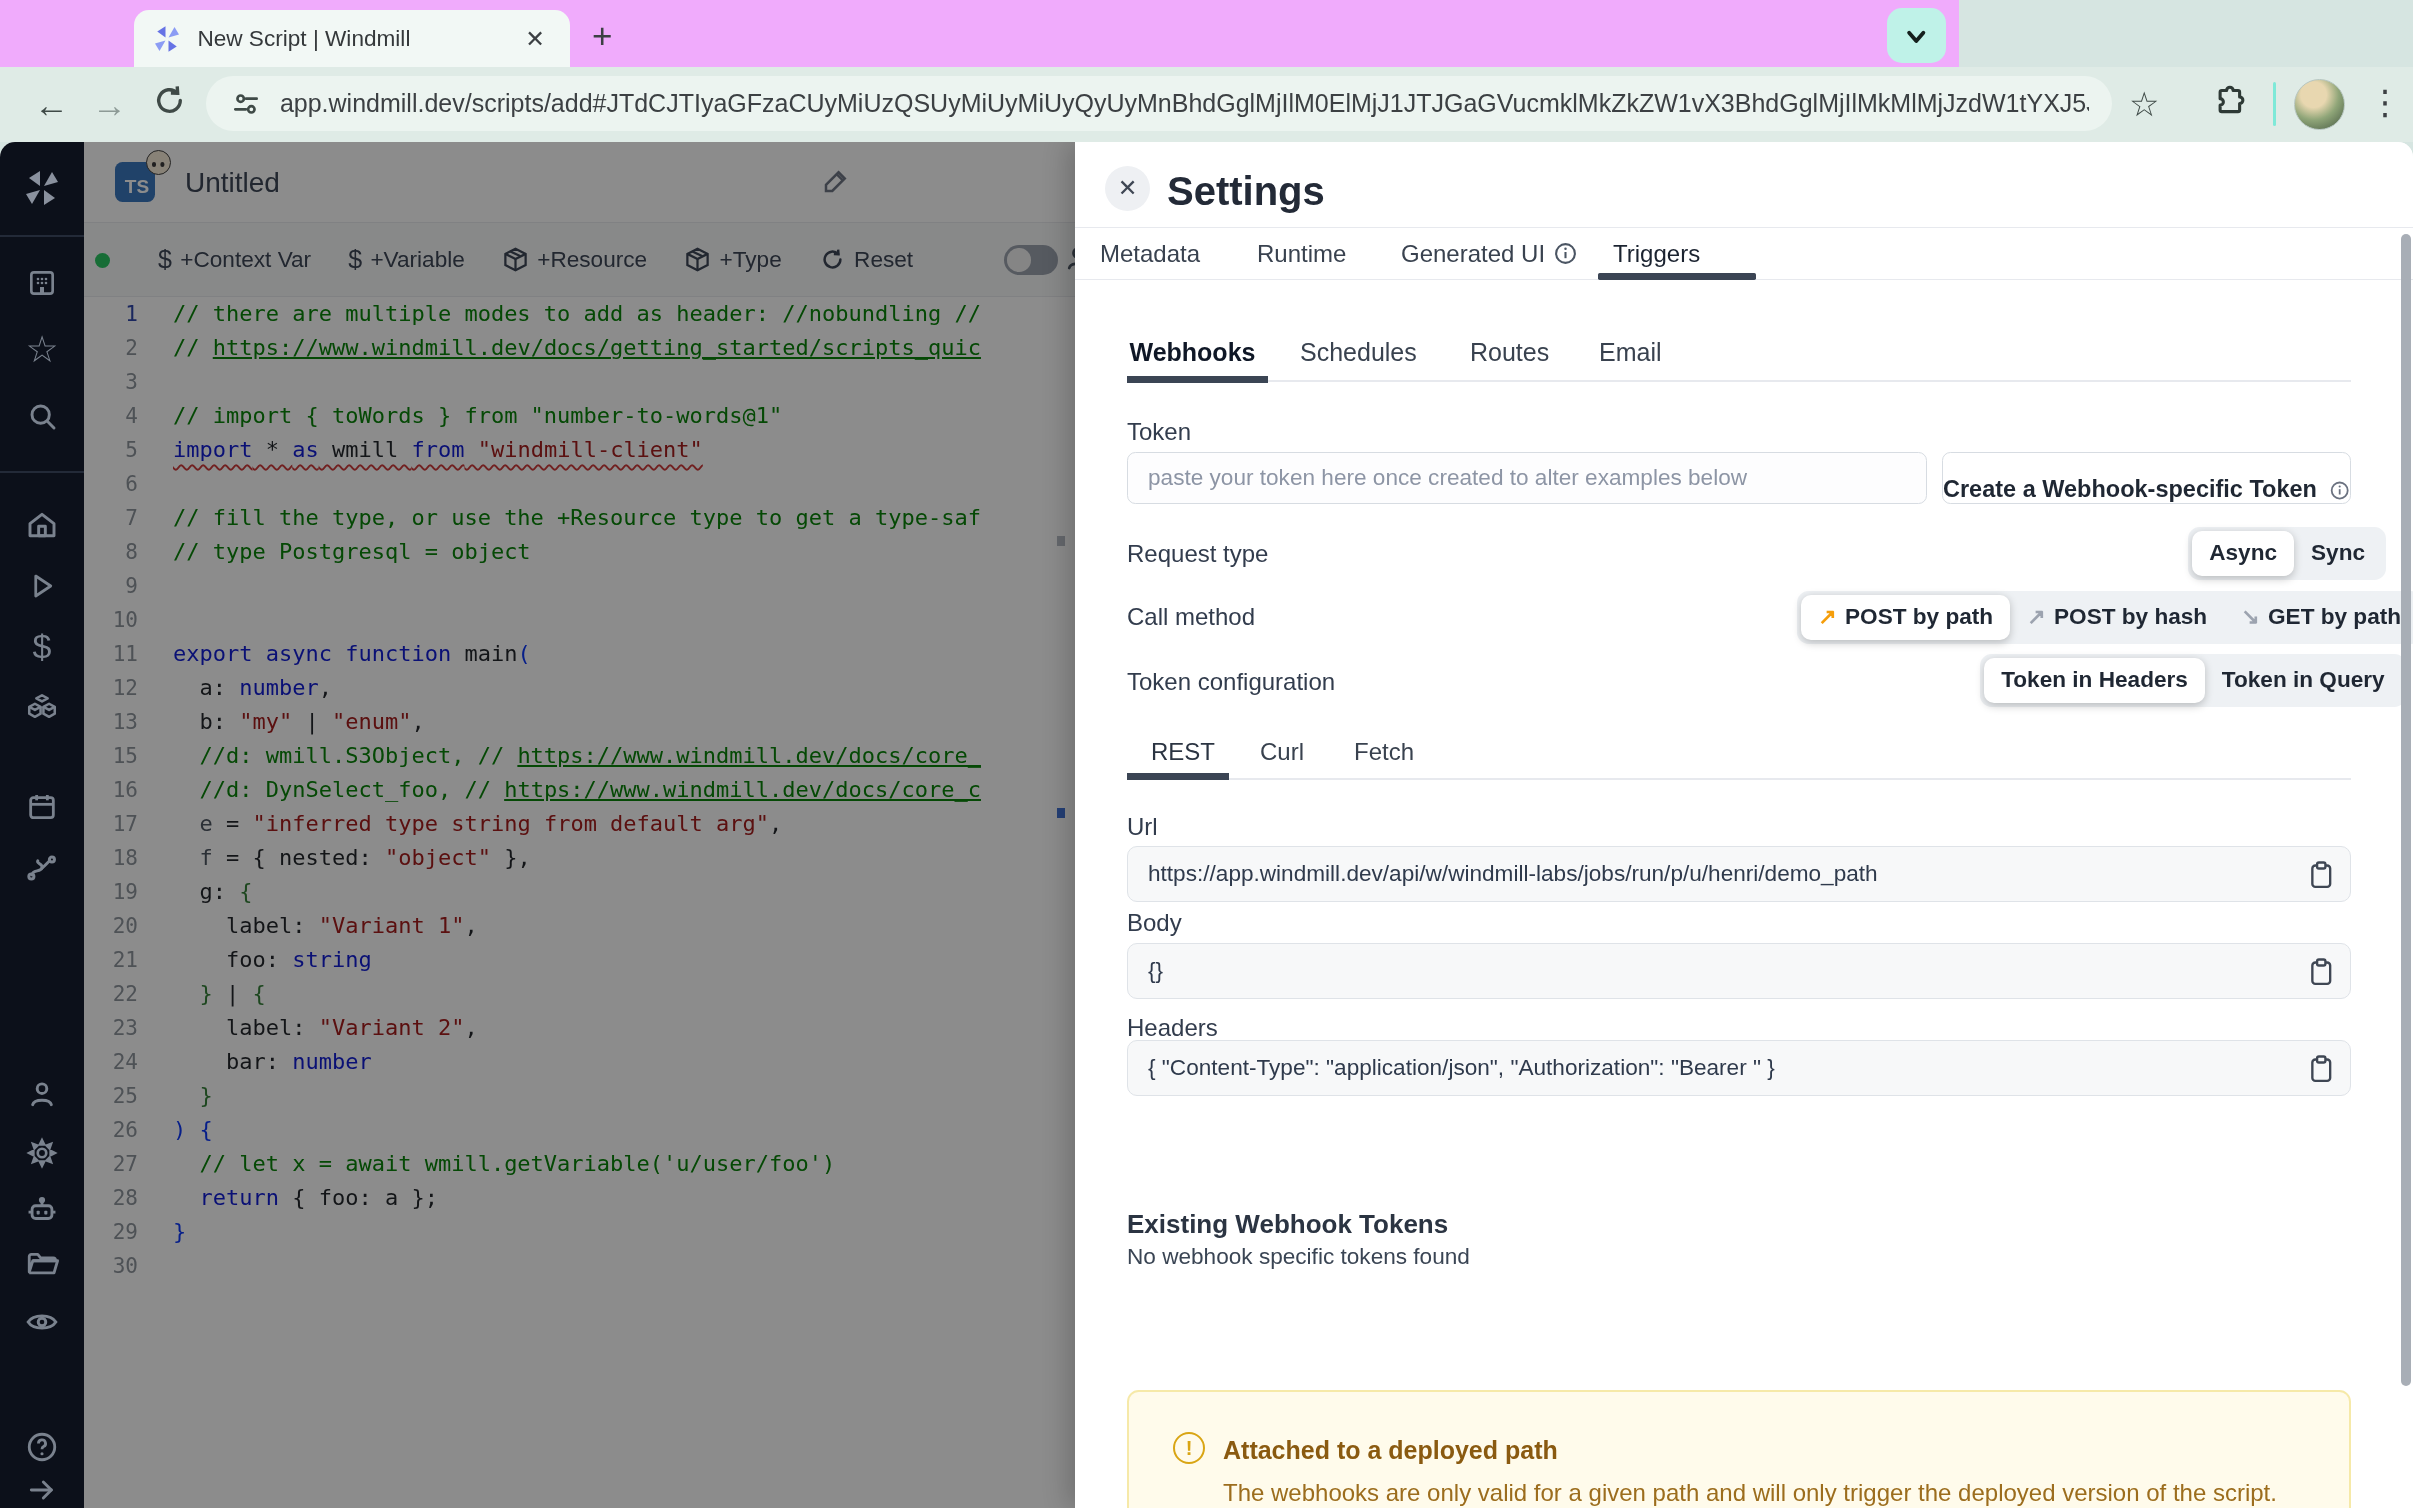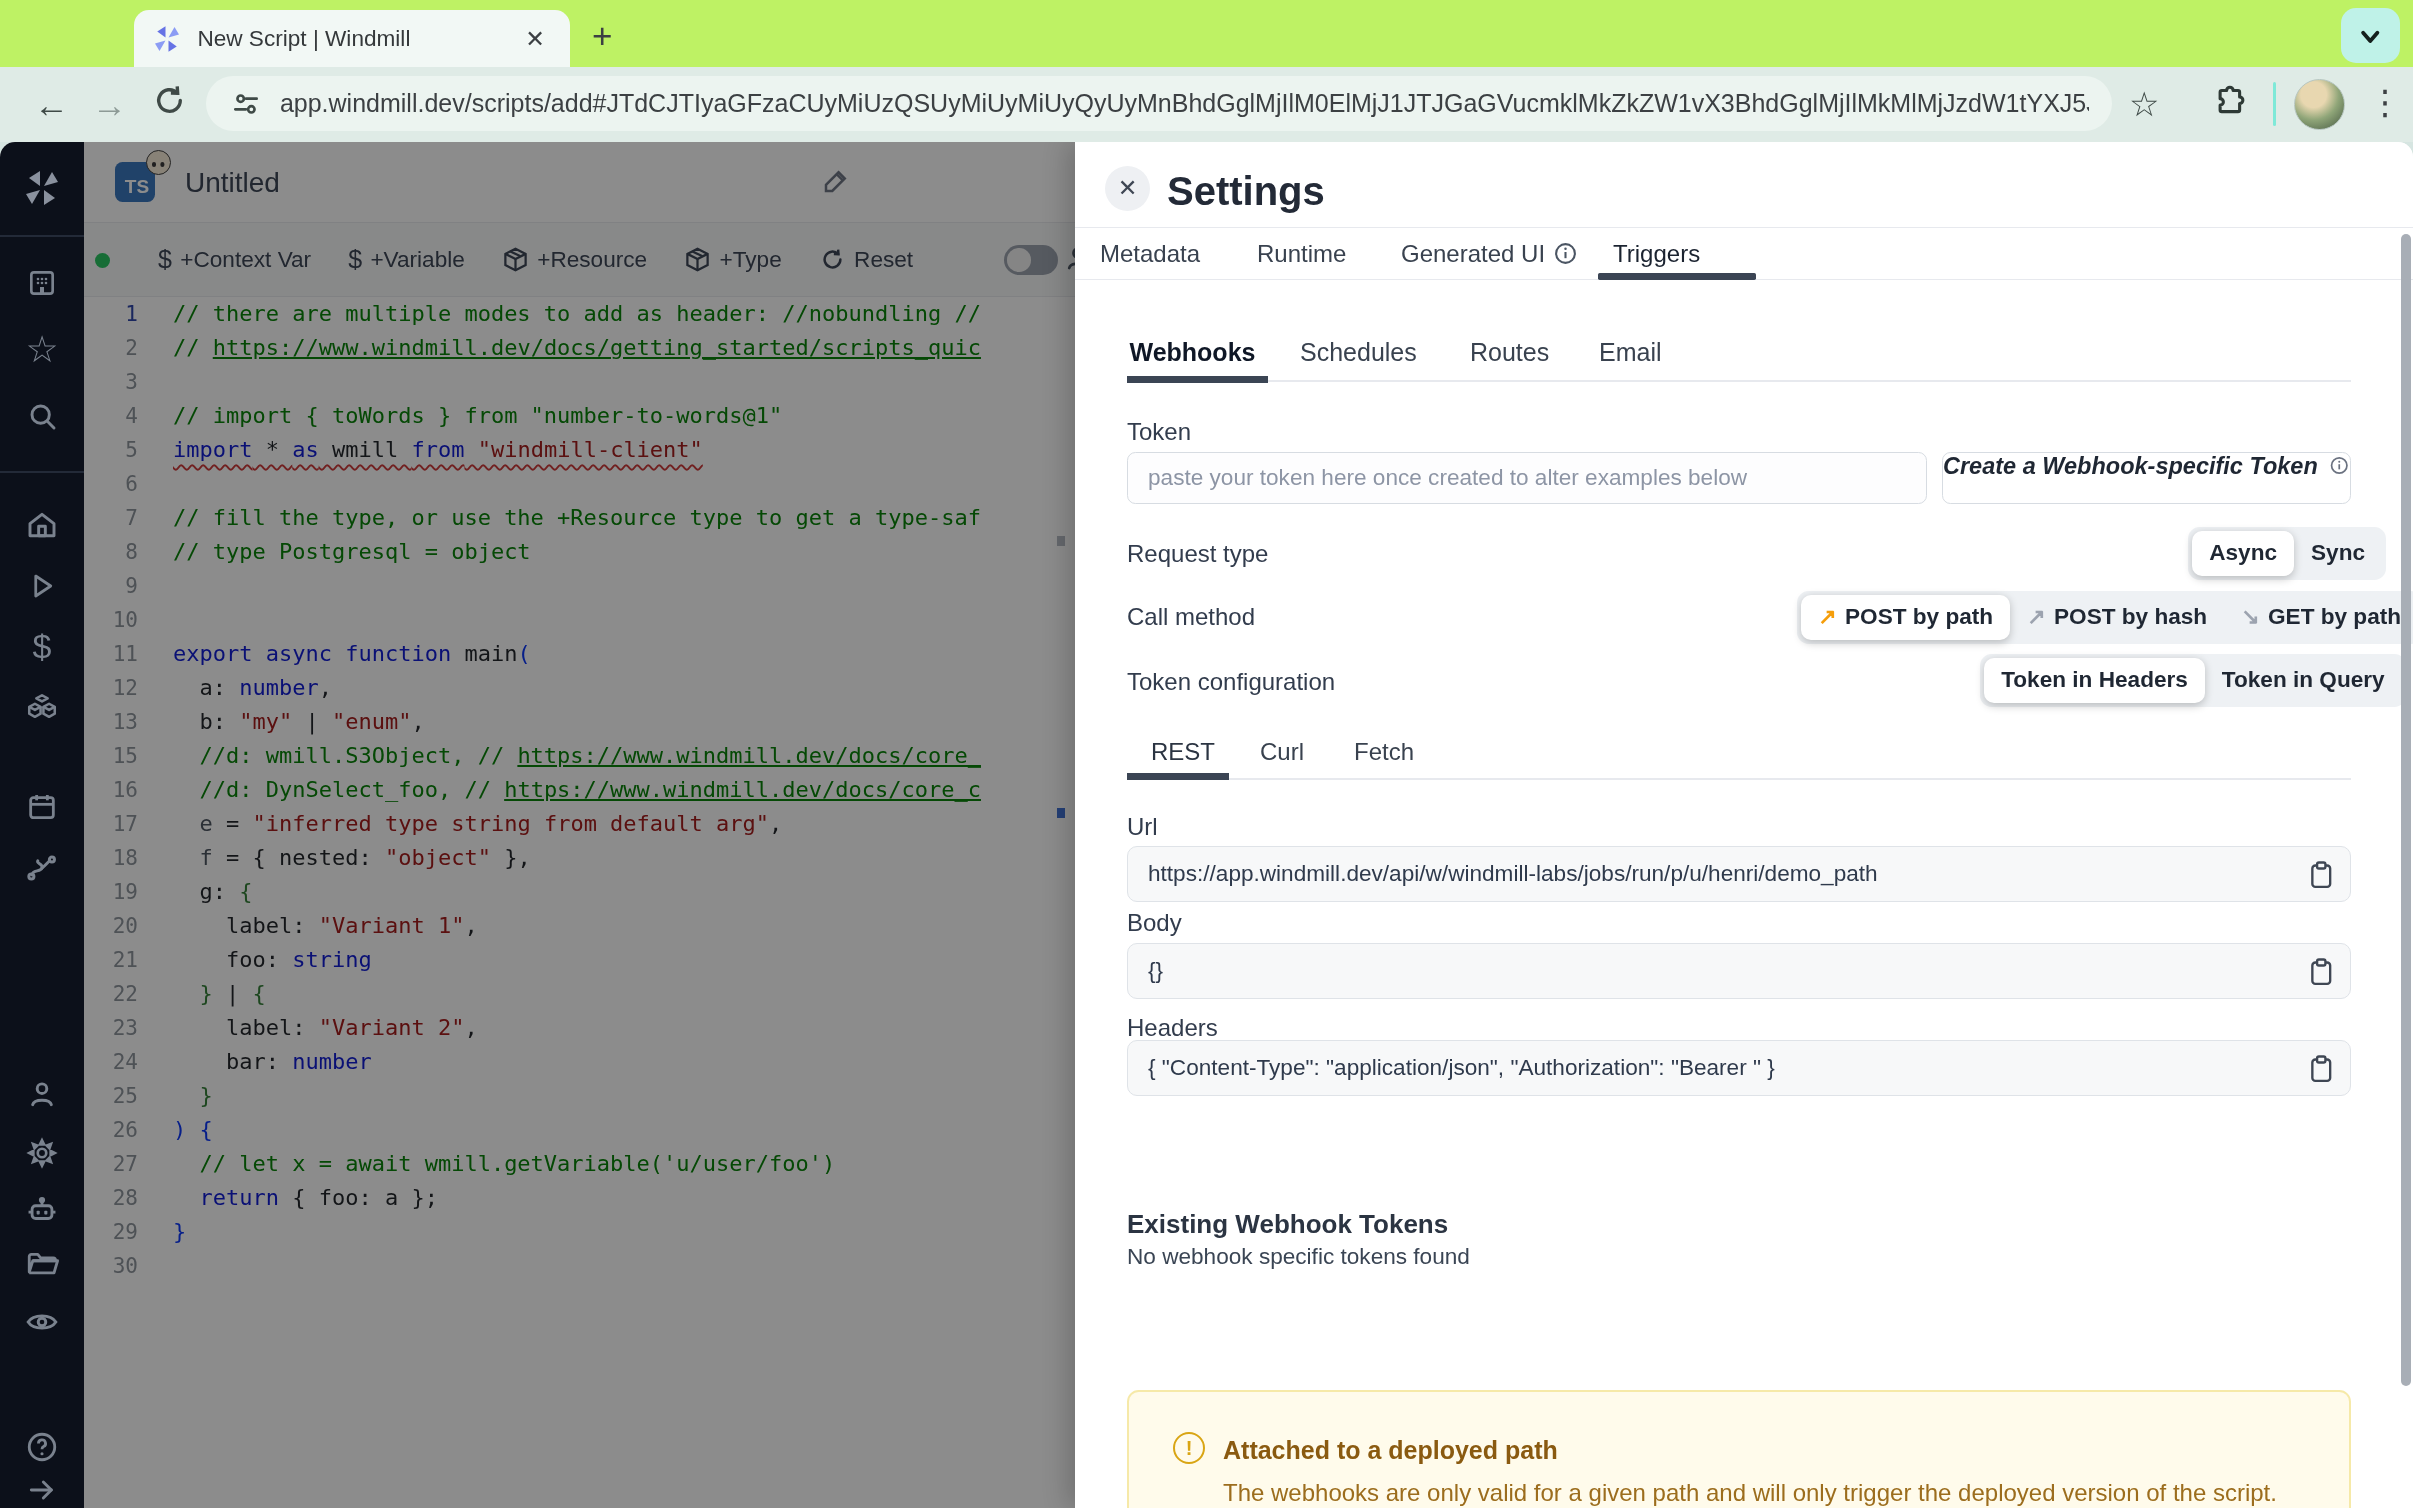--- a/index.html
+++ b/index.html
@@ -1,19 +1,19 @@
 <!DOCTYPE html>
 <html style="font-size:13.4px"><head>
 <meta charset="utf-8">
 <style>
   html,body{margin:0;padding:0;background:#222;}
   #root{position:relative;width:2413px;height:1508px;overflow:hidden;background:#d6e5e1;
         font-family:"Liberation Sans",sans-serif;color:#202124;}
   
-  .tabstrip{position:absolute;left:0;top:0;width:2413px;height:67px;background:#bef264;}
+  .tabstrip{position:absolute;left:0;top:0;width:1945px;height:67px;background:#f0abfc;padding-left:14px;}
   .tab{position:absolute;left:134px;top:10px;width:436px;height:57px;background:#f2f8f5;
        border-radius:15px 15px 0 0;display:flex;align-items:center;padding:0 18.4px;box-sizing:border-box;}
   .tabtitle{font-size:22.6px;color:#35393b;margin-left:15px;flex:1;white-space:nowrap;overflow:hidden;}
   .tclose{font-size:23.5px;color:#3c4043;padding:0 6.7px;}
   .newtab{position:absolute;left:592px;top:18.4px;font-size:35px;color:#3c4043;line-height:35px;}
   .tabsearch{position:absolute;right:13.4px;top:8.4px;width:59px;height:55px;border-radius:15px;background:#bff2e8;
              display:flex;align-items:center;justify-content:center;}
   .toolbar{position:absolute;left:0;top:67px;width:2413px;height:75px;background:#dfebe6;}
   .navbtn{position:absolute;top:18.4px;font-size:35px;color:#3f4a47;line-height:39px;}
   .urlpill{position:absolute;left:206px;top:9.2px;width:1906px;height:55px;border-radius:28.5px;background:#ecf4f0;
@@ -78,22 +78,22 @@
   .d-body{position:absolute;left:52px;top:137px;width:1224px;height:1229px;}
   .sublbl{position:absolute;font-size:25px;white-space:nowrap;color:#39424f;}
   .sublbl.on{font-weight:700;color:#0f1726;}
   .subdiv{position:absolute;left:0;top:101px;width:1224px;height:1.7px;background:#e7e9ee;}
   .subline{position:absolute;left:0;top:97px;width:141px;height:6.7px;background:#3b4554;}
   .lbl{position:absolute;font-size:24px;color:#323c4d;font-weight:500;white-space:nowrap;}
   .tokinput{position:absolute;left:0;top:173px;width:800px;height:52px;border:1.7px solid #d7dce2;border-radius:8.4px;
             background:#fdfdfe;box-sizing:border-box;display:flex;align-items:center;padding:0 20px;
             font-size:22.6px;color:#8d95a5;white-space:nowrap;overflow:hidden;}
   .createbtn{position:absolute;left:815px;top:173px;width:409px;height:52px;border:1.7px solid #d7dce2;border-radius:8.4px;
-             background:#fff;box-sizing:border-box;display:flex;align-items:flex-start;justify-content:center;gap:11.7px;
-             font-size:23.5px;font-weight:700;color:#1f2733;white-space:nowrap;font-style:italic;}
+             background:#fff;box-sizing:border-box;display:flex;align-items:flex-end;justify-content:center;gap:11.7px;
+             font-size:23.5px;font-weight:700;color:#1f2733;white-space:nowrap;}
   .seg{position:absolute;background:#eef1f4;border-radius:11.7px;padding:4.2px;display:flex;align-items:center;
        box-sizing:border-box;font-size:22.6px;font-weight:600;color:#1f2733;}
   .seg>div{padding:9.2px 17px;display:flex;align-items:center;gap:8.4px;white-space:nowrap;}
   .seg>div.on{background:#fff;border-radius:10px;box-shadow:0 2.5px 8.4px rgba(0,0,0,0.22);}
   .arr{font-size:22px;color:#9ca3af;} .arr.orange{color:#f59e0b;}
   .snip{position:absolute;top:459px;font-size:24px;color:#2b3442;white-space:nowrap;}
   .snipdiv{position:absolute;left:0;top:499px;width:1224px;height:1.7px;background:#e7e9ee;}
   .field{position:absolute;left:0;width:1224px;height:56px;background:#f7f8f9;border:1.7px solid #dfe3e8;
          border-radius:10px;box-sizing:border-box;display:flex;align-items:center;padding:0 20px;
          font-size:22.6px;color:#2f3a4c;white-space:nowrap;overflow:hidden;}

